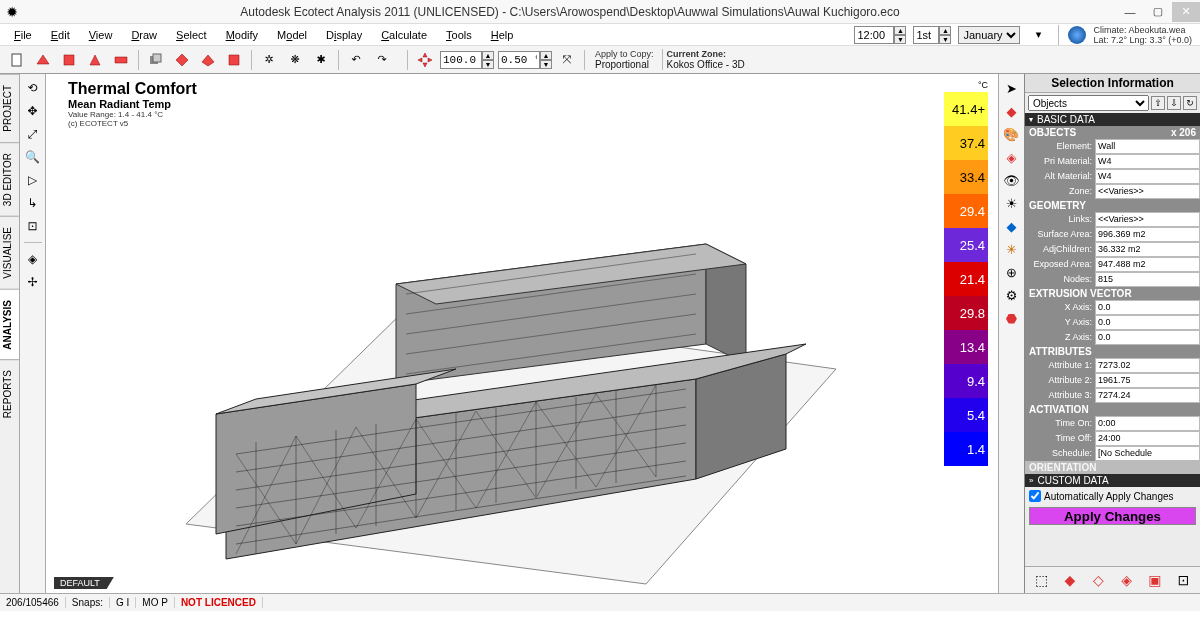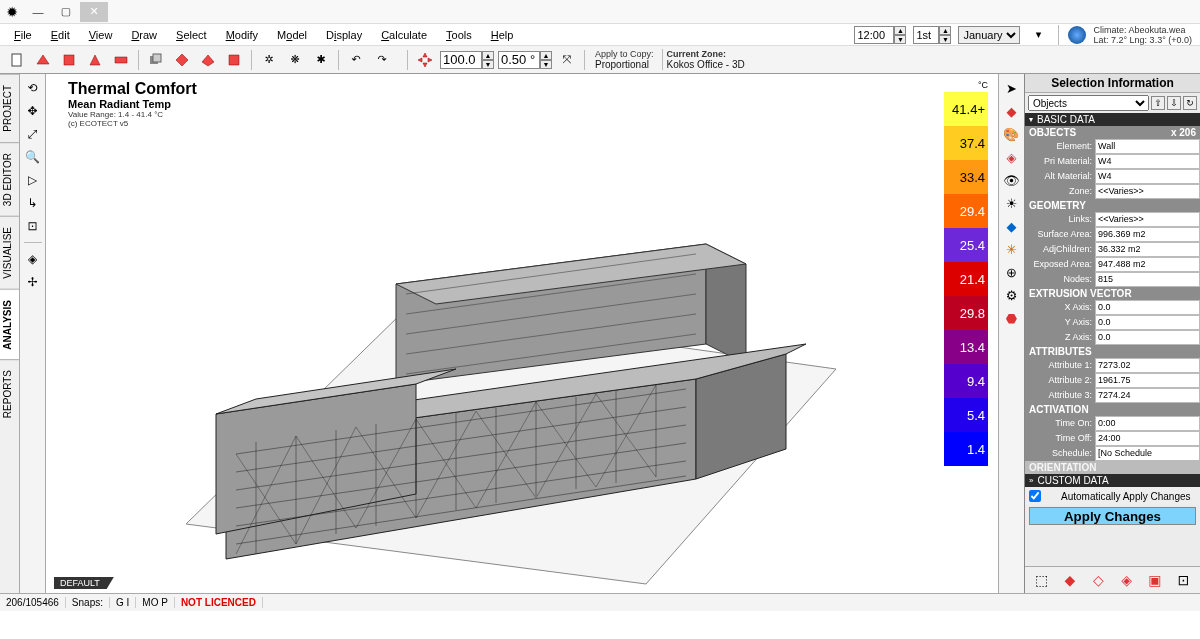--- a/index.html
+++ b/index.html
@@ -22,21 +22,21 @@
 .spin div { width:12px; height:9px; border:1px solid #888; font-size:7px; line-height:7px; text-align:center; cursor:pointer; background:#eee; }
 select.dd { height:18px; font-size:11px; border:1px solid #888; }
 .globe { width:18px; height:18px; border-radius:50%; background: radial-gradient(#6af,#048); }
 .climate { font-size:9px; line-height:10px; color:#333; }
 .info-pair { display:flex; flex-direction:column; margin-left:4px; }
 .info-pair .lbl { font-size:9px; color:#333; }
 .info-pair .val { font-size:10px; color:#111; }
 
 .workrow { display:flex; height: calc(639px - 24px - 22px - 28px - 28px - 18px); }
 .toolbar2 { height:28px; display:flex; align-items:center; padding:0 6px; gap:4px; border-bottom:1px solid #999; background:#f4f4f4; }
-.toolbar2 input.num { width:42px; height:18px; border:1px solid #888; font-size:13px; padding:0 2px; }
+.toolbar2 input.num { width:42px; height:18px; border:1px solid #888; font-size:11px; padding:0 2px;font-family:Liberation Mono, monospace; }
 
 .sidetabs { width: 20px; background:#f0f0f0; border-right:1px solid #aaa; display:flex; flex-direction:column; align-items:center; }
 .sidetabs .tab { writing-mode: vertical-rl; transform: rotate(180deg); font-size:10px; padding:10px 2px; border-bottom:1px solid #aaa; cursor:pointer; width:100%; text-align:center; }
 .sidetabs .tab.active { background:#fff; font-weight:bold; }
 
 .vtools { width: 26px; background:#f4f4f4; border-right:1px solid #aaa; display:flex; flex-direction:column; align-items:center; padding-top:4px; gap:3px; }
 .vtools .vt { width:20px; height:20px; display:flex; align-items:center; justify-content:center; cursor:pointer; border:1px solid transparent; font-size:12px; }
 
 .canvas-wrap { flex:1; position:relative; background:#fff; overflow:hidden; }
 .canvas-title { position:absolute; top:6px; left:22px; }
@@ -57,38 +57,39 @@
 .panel-title { background:#e0e0e0; font-weight:bold; font-size:12px; text-align:center; padding:2px 0; border-bottom:1px solid #aaa; }
 .panel .rowflex { display:flex; align-items:center; gap:2px; padding:2px 3px; }
 .panel select { flex:1; height:16px; font-size:10px; }
 .panel .navbtn { width:14px; height:14px; border:1px solid #888; background:#eee; font-size:9px; display:flex; align-items:center; justify-content:center; cursor:pointer; }
 .section-hdr { background:#2a2a2a; color:#fff; font-size:10px; padding:1px 4px; display:flex; align-items:center; }
 .section-hdr .caret { margin-right:4px; font-size:8px; }
 .grey-hdr { background:#8c8c8c; color:#fff; font-weight:bold; font-size:10px; padding:1px 4px; display:flex; justify-content:space-between; }
 .prop { display:flex; height:15px; }
 .prop .pl { width:70px; background:#8c8c8c; color:#fff; text-align:right; padding-right:3px; font-size:9px; line-height:15px; }
 .prop .pv { flex:1; background:#fff; border:1px solid #bbb; padding-left:2px; font-size:9px; line-height:13px; overflow:hidden; }
-.chk { display:flex; align-items:center; gap:20px; padding:3px 4px; background:#eee; }
+.chk { display:flex; align-items:center; gap:3px; padding:3px 4px; background:#eee; }
 .chk input { width:12px; height:12px; }
-.apply { margin:2px 4px 4px; height:18px; font-weight:bold; background:#7dd3fc; border:1px solid #888; cursor:pointer; }
+.apply { margin:2px 4px 4px; height:18px; font-weight:bold; background:#d946ef; border:1px solid #888; cursor:pointer; }
 .panel-bottom { display:flex; gap:3px; padding:3px 4px; border-top:1px solid #aaa; background:#f0f0f0; justify-content:space-around; margin-top:auto; }
 .panel-bottom .pb { width:20px; height:20px; display:flex; align-items:center; justify-content:center; cursor:pointer; font-size:14px; }
 
 .statusbar { height:18px; border-top:1px solid #aaa; display:flex; align-items:center; font-size:10px; background:#f4f4f4; }
 .statusbar .cell { padding:0 6px; border-right:1px solid #ccc; }
 .statusbar .red { color:#d00; font-weight:bold; }
 
 svg.icn { width:16px; height:16px; }
 svg.icn-red polygon, svg.icn-red rect { fill:#e44; stroke:#800; stroke-width:0.5; }
 </style>
 </head>
 <body>
 
 <div class="titlebar">
   <div class="logo">✹</div>
+  <div class="title">Autodesk Ecotect Analysis 2011 (UNLICENSED) - C:\Users\Arowospend\Desktop\Auwwal Simulations\Auwal Kuchigoro.eco</div>
   <div class="winbtn">—</div>
   <div class="winbtn">▢</div>
   <div class="winbtn close">✕</div>
 </div>
 
 <div class="menubar">
   <div class="m"><u>F</u><span>ile</span></div>
   <div class="m"><u>E</u>dit</div>
   <div class="m"><u>V</u>iew</div>
   <div class="m"><u>D</u>raw</div>

